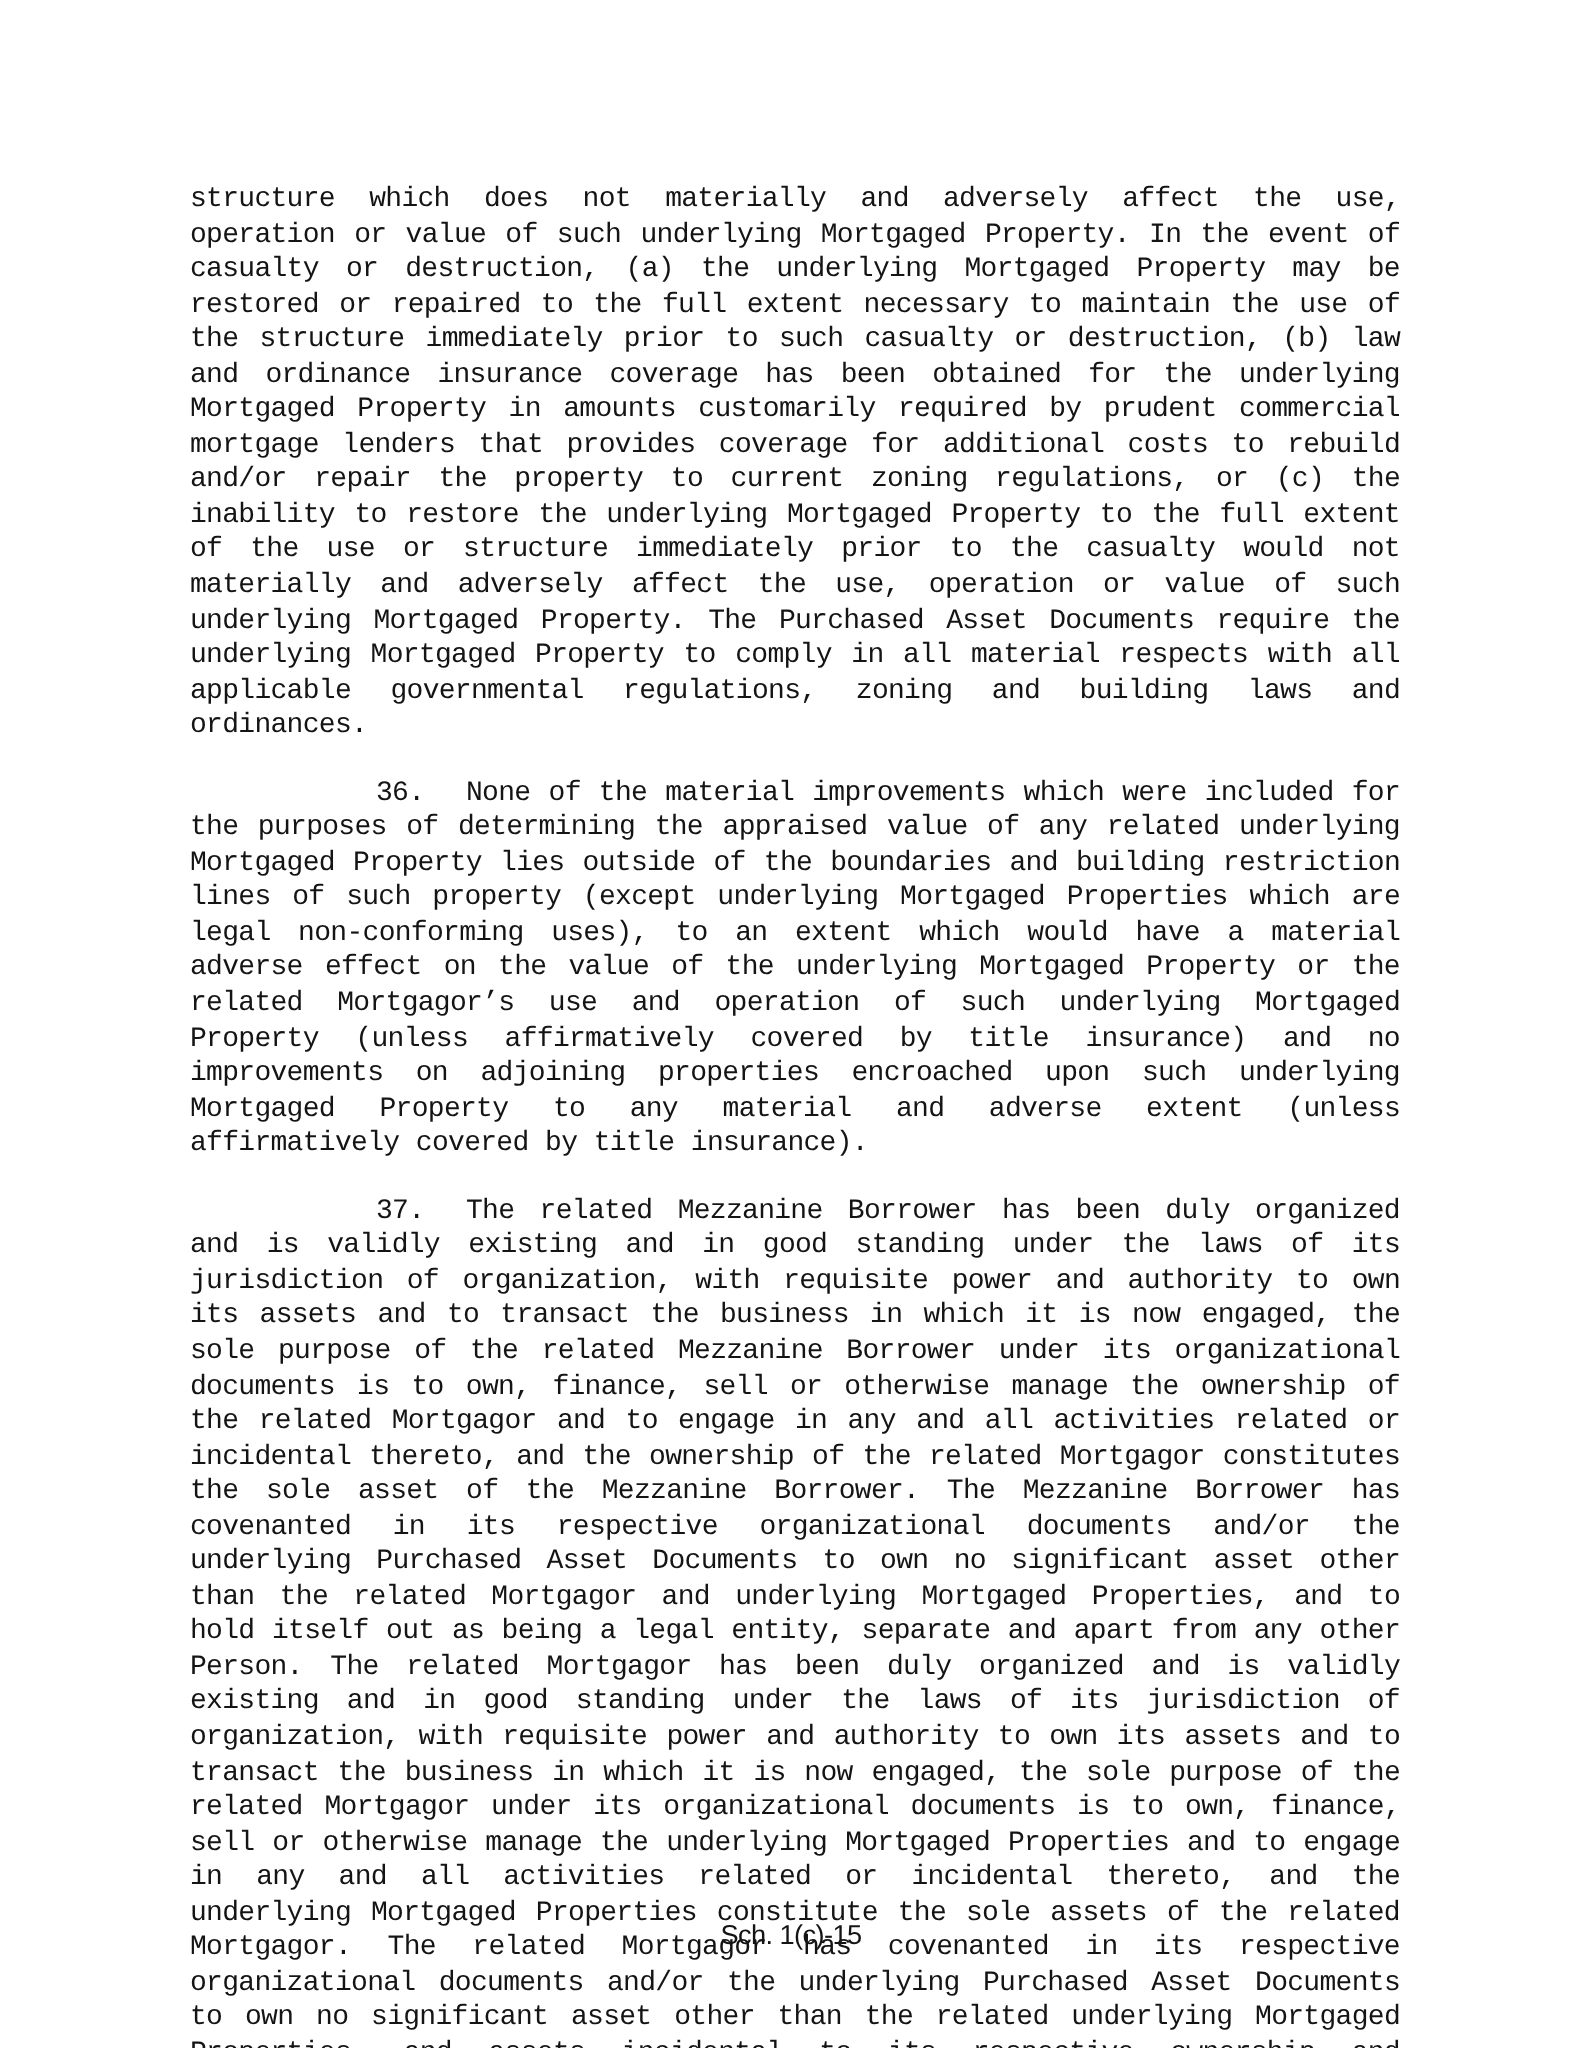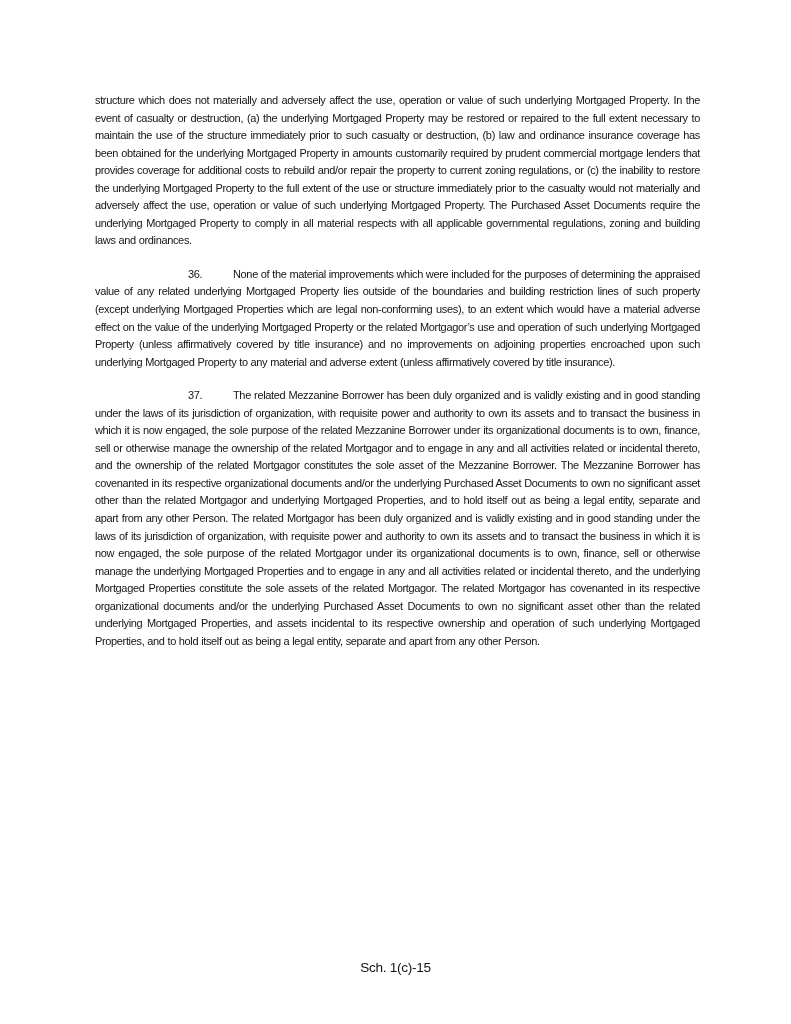--- a/index.html
+++ b/index.html
@@ -15,26 +15,27 @@
       font-family: "Liberation Sans", sans-serif;
       color: #141414;
     }
     .page {
       position: absolute;
       left: 95px;
       top: 92px;
       width: 605px;
     }
     .para {
-      font-size: 11px;
+      font-size: 14px;
       line-height: 17.55px;
       text-align: justify;
       margin: 0 0 16px 0;
       letter-spacing: -0.35px;
       word-spacing: 0.2px;
+      font-family: Liberation Mono, monospace;
     }
     .para.numbered {
       text-indent: 93px;
     }
     .para-num {
       display: inline-block;
       width: 45px;
       text-indent: 0;
     }
     .footer {

